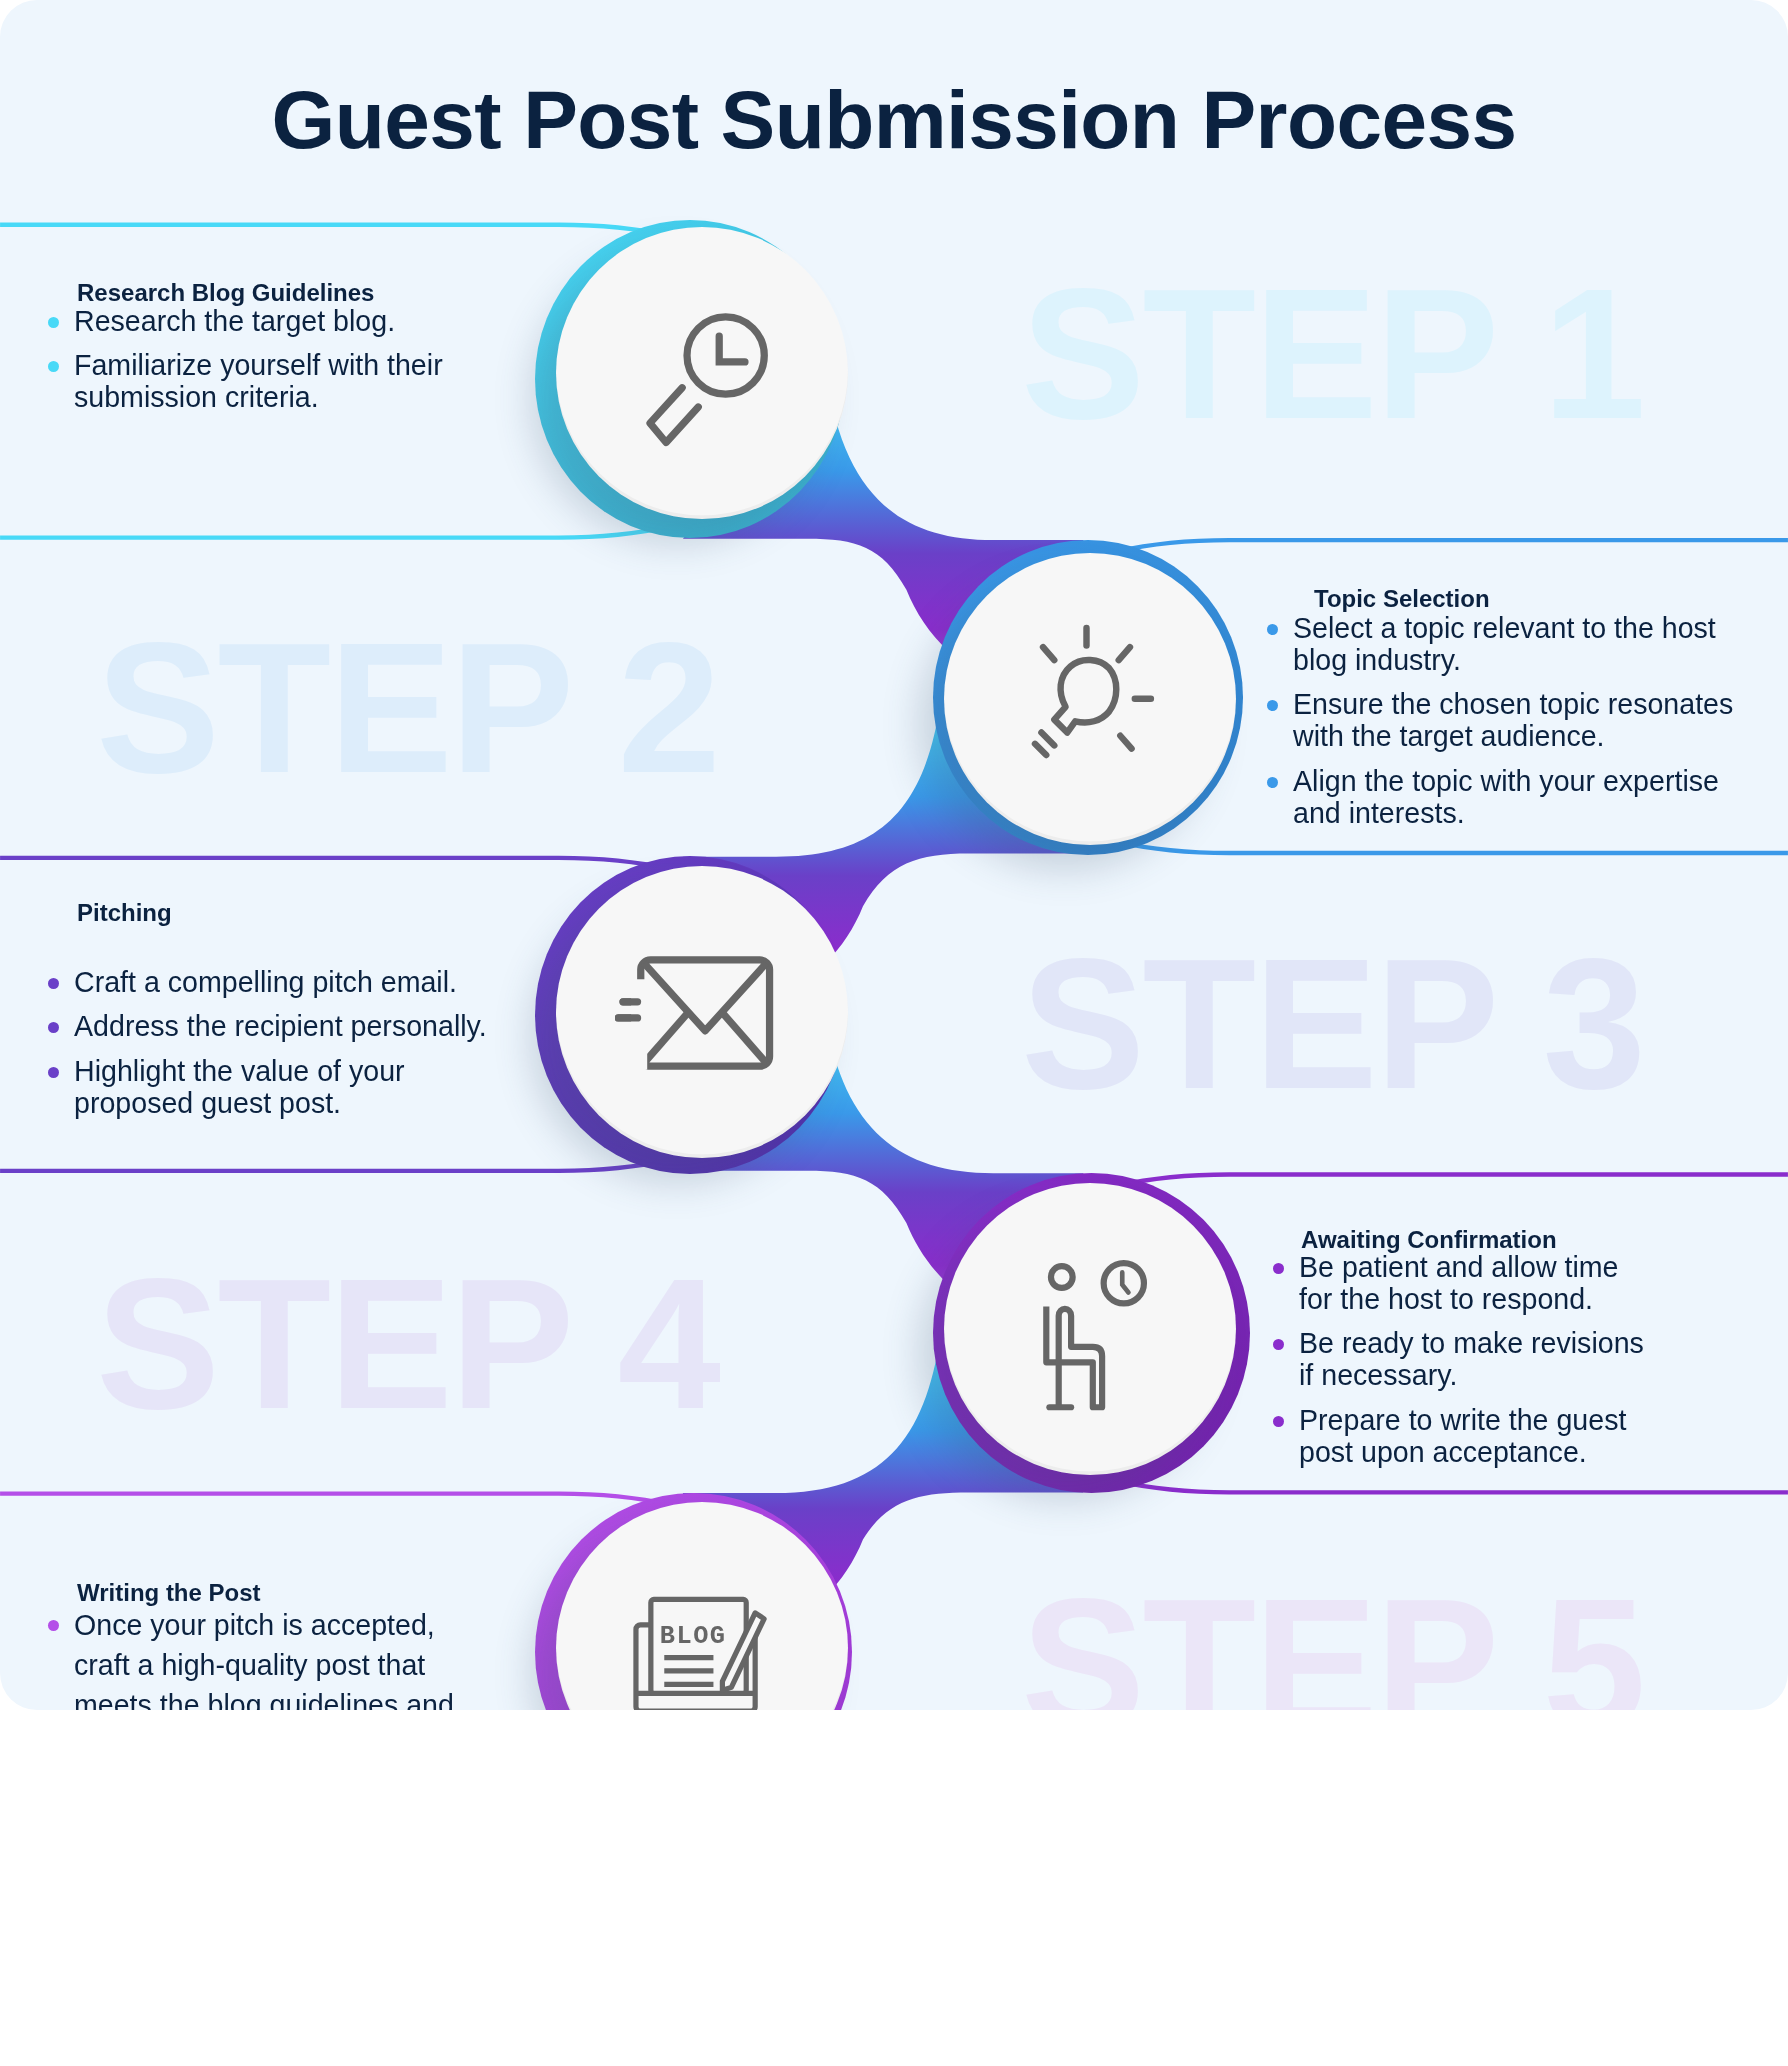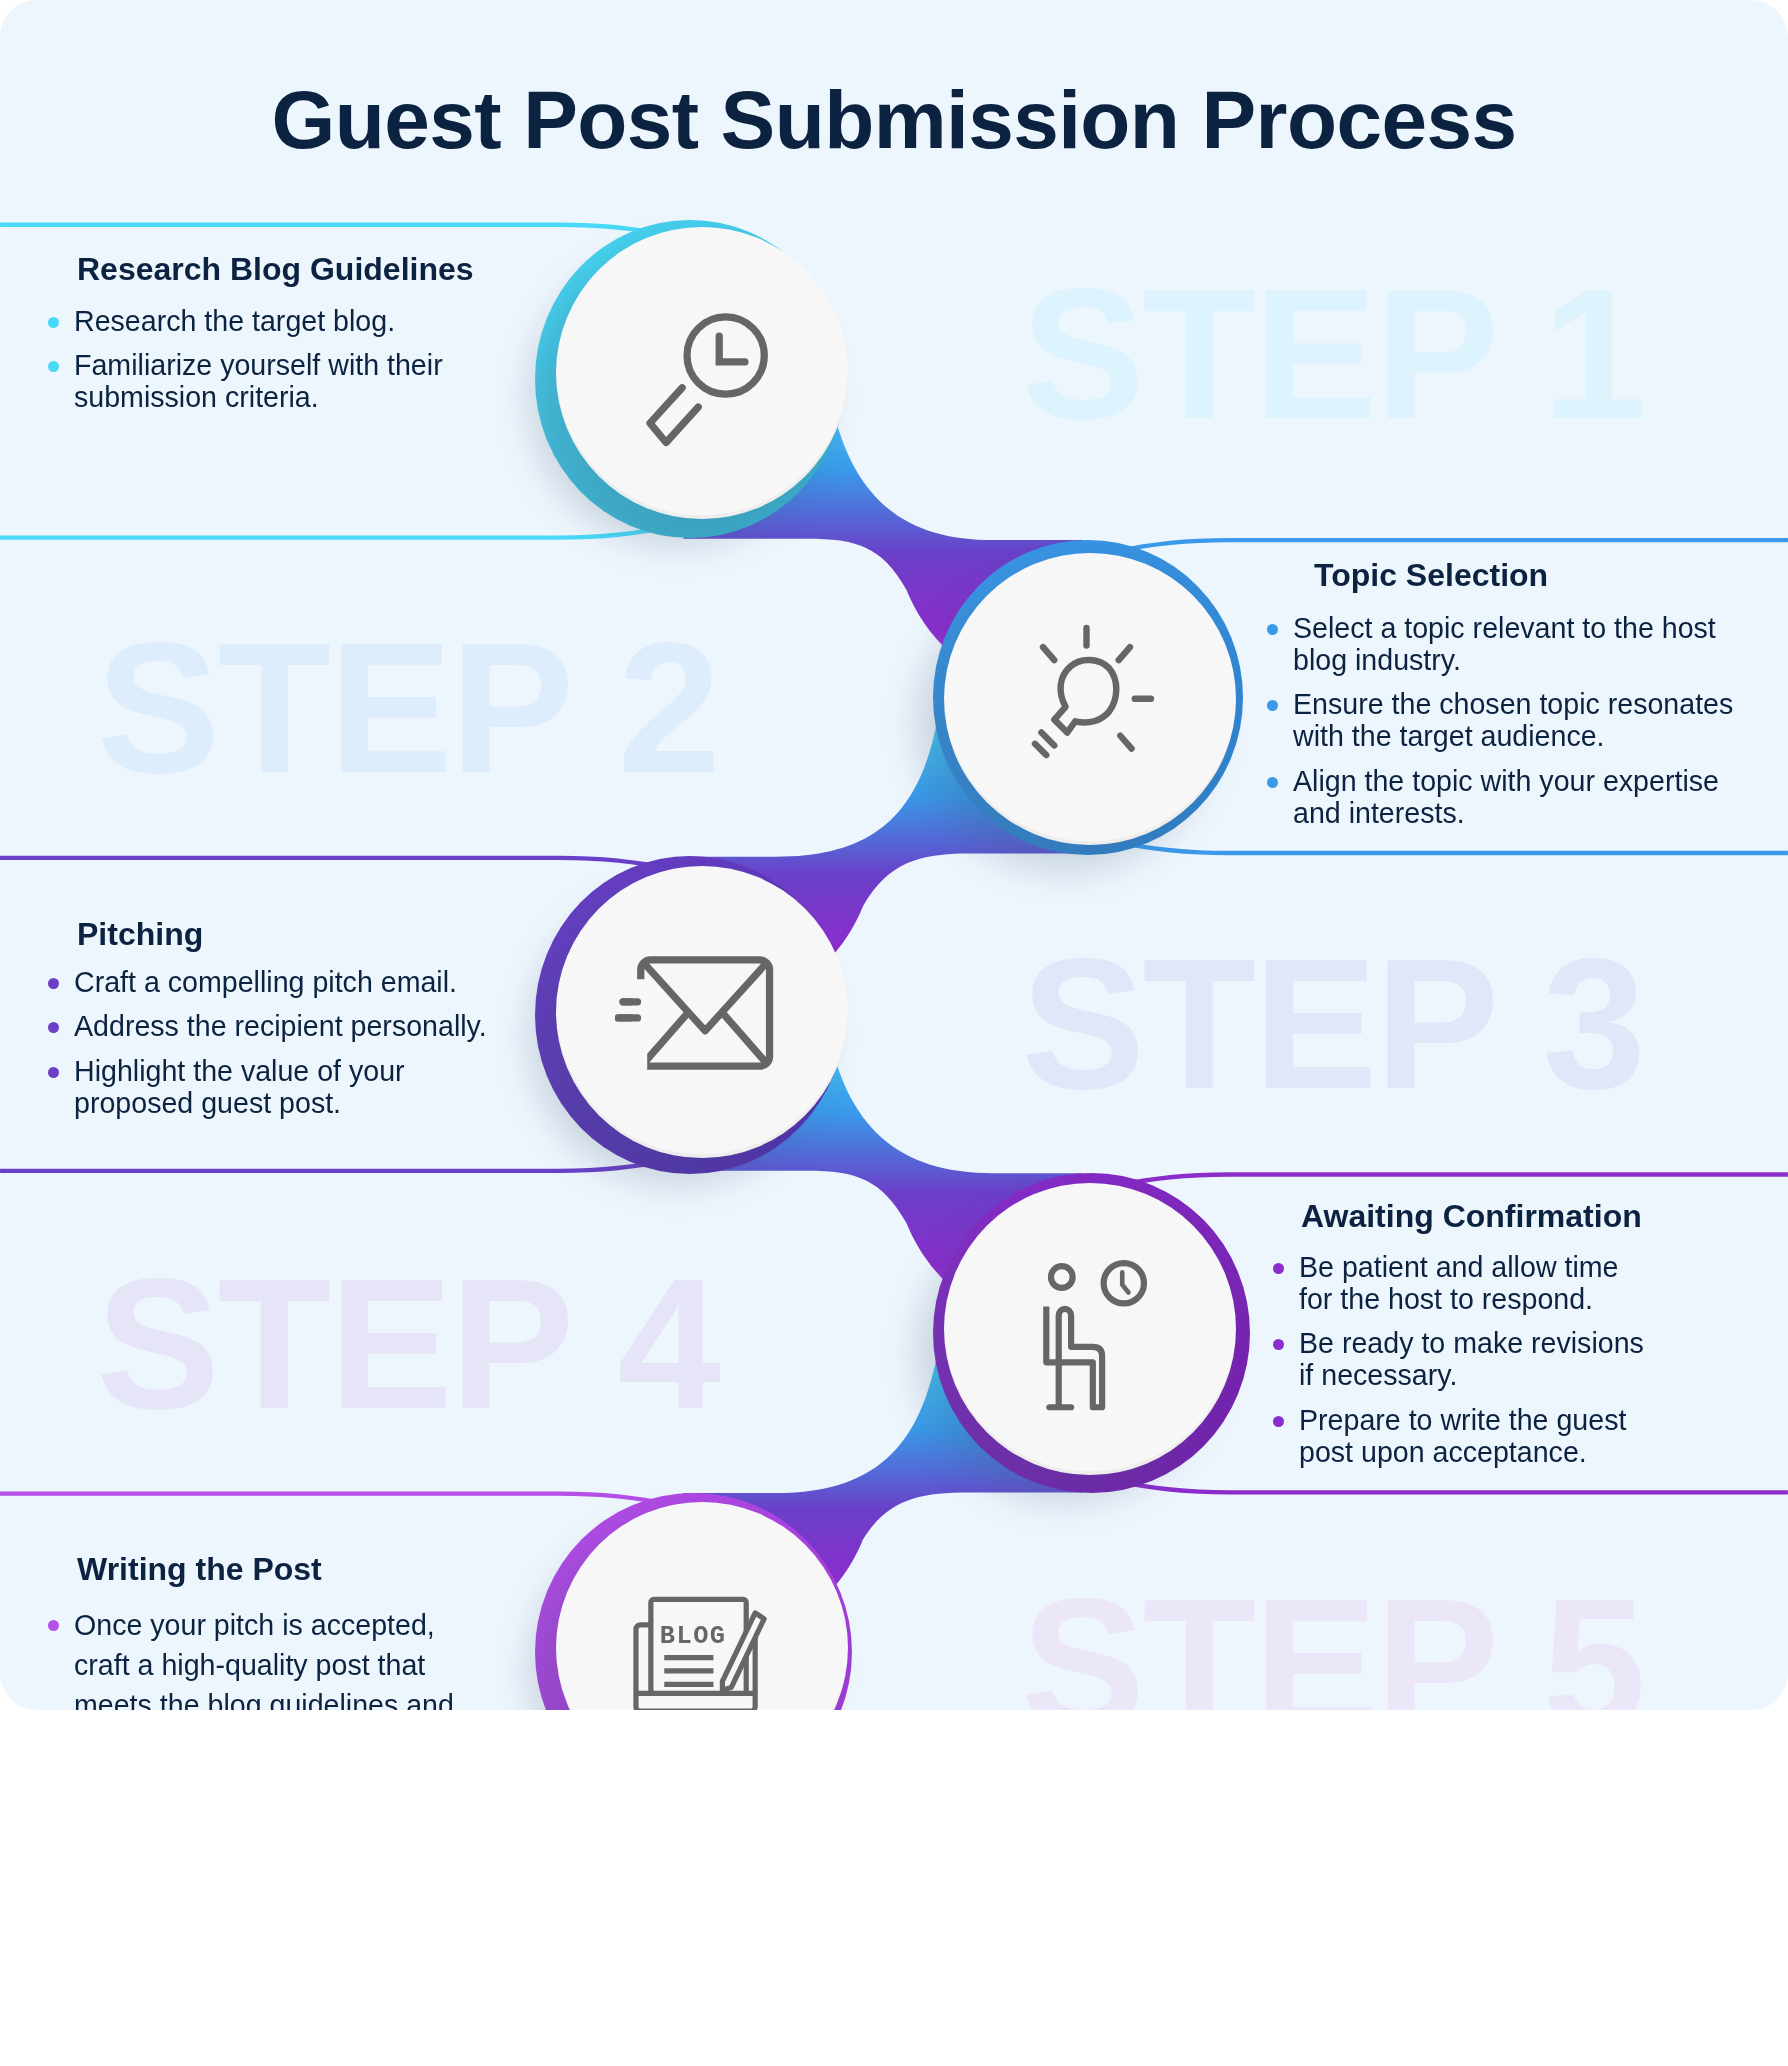--- a/index.html
+++ b/index.html
@@ -1,20 +1,20 @@
 <!DOCTYPE html>
 <html style="font-size:10px"><head>
 <meta charset="utf-8">
 <style>
   html, body { margin:0; padding:0; }
   body { width:1788px; height:2066px; background:#ffffff; font-family:"Liberation Sans", sans-serif; position:relative; overflow:hidden; }
   .page { position:absolute; left:0; top:0; width:1788px; height:1710px; background:#eef6fd; border-radius:37px; overflow:hidden; }
   .title { position:absolute; left:0; width:1788px; top:73px; text-align:center; font-size:82px; font-weight:700; color:#0b2240; letter-spacing:-0.6px; }
   .bigstep { position:absolute; font-size:186px; font-weight:700; letter-spacing:-2.5px; line-height:1; }
-  .heading { position:absolute; font-size:32px; font-weight:700; color:#0b2240; }
+  .heading { position:absolute; font-size:24px; font-weight:700; color:#0b2240;margin-top:28px; }
   .bullets { position:absolute; margin:0; padding:0; list-style:none; font-size:28.6px; color:#0b2240; line-height:32px; }
   .bullets li { position:relative; padding-left:26px; margin-bottom:12.4px; }
   .bullets li .dot { position:absolute; left:0; top:11.8px; width:11.2px; height:11.2px; border-radius:50%; }
   .circle { position:absolute; border-radius:50%; background:#f7f7f7; box-shadow: -25px 25px 37px rgba(60,80,110,0.22), inset 0 -3.7px 0 rgba(0,0,0,0.04); }
   .ring { position:absolute; border-radius:50%; }
   .icon { position:absolute; }
   svg { display:block; }
   .divider { position:absolute; left:50px; width:1689px; top:1926px; height:2.5px; background:#d9e9f2; }
   .logo { position:absolute; top:1967px; left:672px; height:62px; display:flex; align-items:center; }
   .logo-text { font-size:68px; font-weight:700; color:#0369a1; letter-spacing:6.2px; margin-left:7.5px; line-height:1; }
@@ -90,21 +90,21 @@
     </svg>
     <div class="heading" style="left:1314px;top:557px;">Topic Selection</div>
     <ul class="bullets" style="left:1267px;top:612px;width:497px;">
       <li><span class="dot" style="background:#3a99e9"></span><span>Select a topic relevant to the host blog industry.</span></li>
       <li><span class="dot" style="background:#3a99e9"></span><span>Ensure the chosen topic resonates with the target audience.</span></li>
       <li><span class="dot" style="background:#3a99e9"></span><span>Align the topic with your expertise and interests.</span></li>
     </ul>
   </section>
 
   <section>
-    <div class="heading" style="left:77px;top:916px;">Pitching</div>
+    <div class="heading" style="left:77px;top:871px;">Pitching</div>
     <ul class="bullets" style="left:48px;top:966px;width:472px;">
       <li><span class="dot" style="background:#6a40c8"></span><span>Craft a compelling pitch email.</span></li>
       <li><span class="dot" style="background:#6a40c8"></span><span>Address the recipient personally.</span></li>
       <li><span class="dot" style="background:#6a40c8"></span><span>Highlight the value of your proposed guest post.</span></li>
     </ul>
     <div class="ring" style="left:535px;top:856px;width:310px;height:318px;background:linear-gradient(135deg,#6a40c8,#4f2fa8);"></div>
     <div class="circle" style="left:556px;top:866px;width:292px;height:292px;"></div>
     <svg class="icon" style="left:615px;top:947px;" width="161" height="137" viewBox="0 0 100 85">
       <rect x="16" y="8" width="80" height="66" rx="6" fill="none" stroke="#666" stroke-width="4.5"></rect>
       <polyline points="18,10 56,52 94,10" fill="none" stroke="#666" stroke-width="4.5" stroke-linejoin="round"></polyline>

